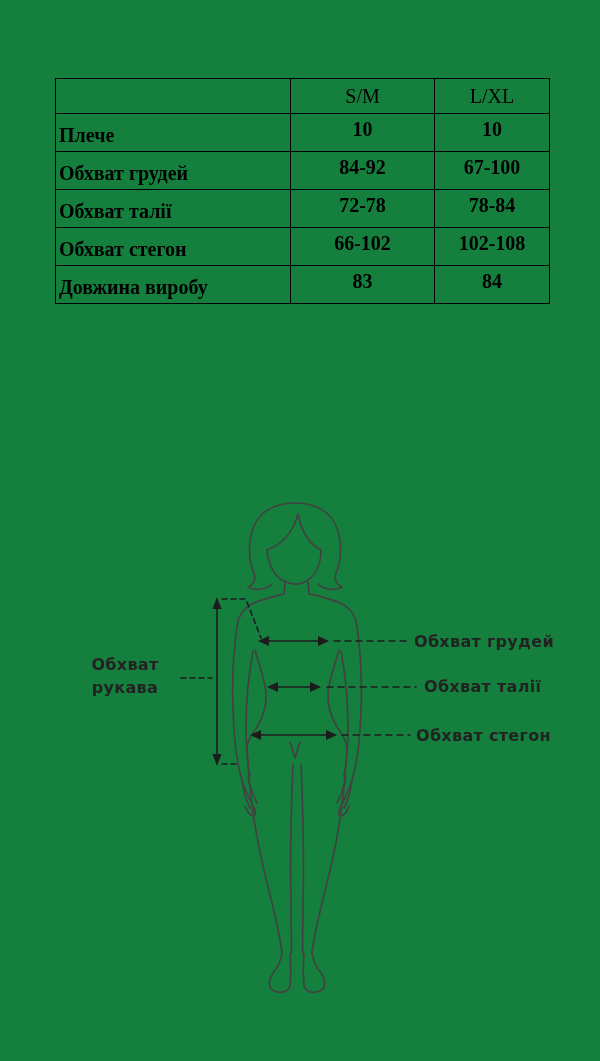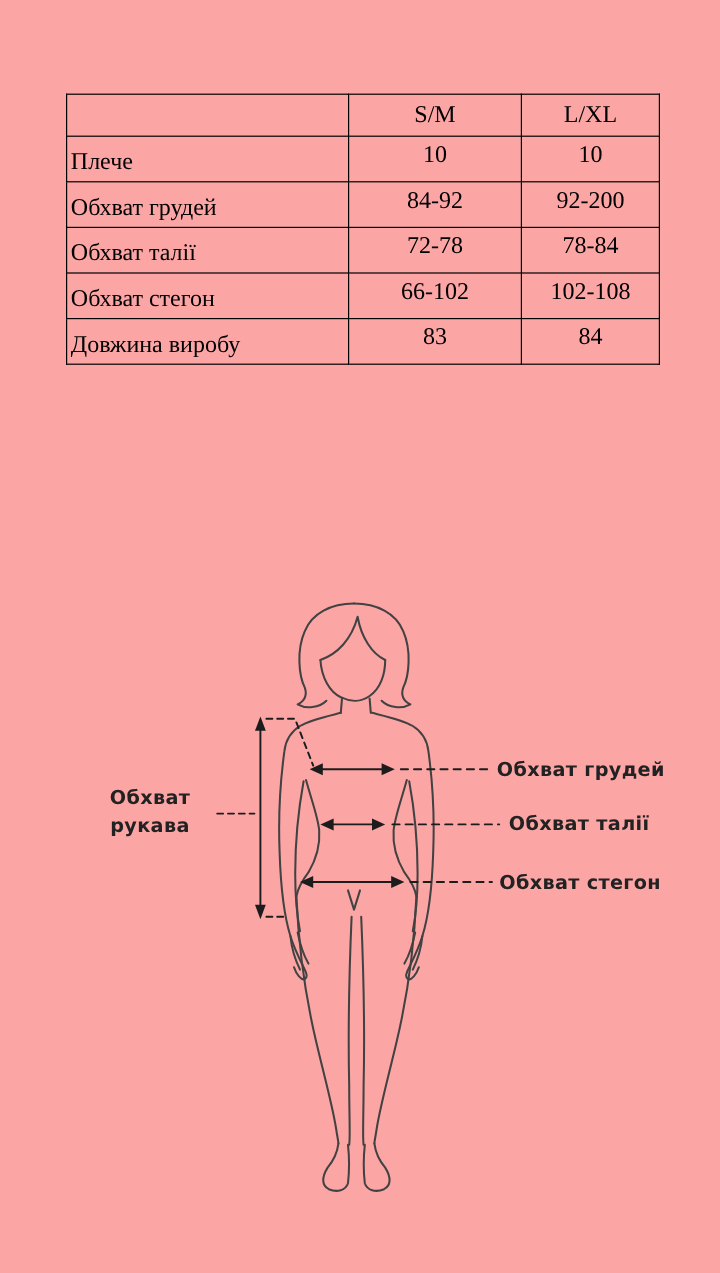--- a/index.html
+++ b/index.html
@@ -1,20 +1,20 @@
 <!DOCTYPE html>
 <html><head>
 <meta charset="utf-8">
 <style>
   html, body { margin: 0; padding: 0; background: #ffffff; }
   .page {
     position: relative;
     width: 600px;
     height: 1061px;
-    background: #fca5a5;
+    background: #15803d;
     overflow: hidden;
     font-family: "Liberation Serif", serif;
   }
 
   
   table.size-table {
     position: absolute;
     left: 55px;
     top: 78px;
     width: 494px;
@@ -31,21 +31,21 @@
   table.size-table td {
     border: 1.5px solid #000000;
     font-weight: normal;
     padding: 0;
   }
   table.size-table th {
     height: 34px;
     text-align: center;
     vertical-align: middle;
   }
-  table.size-table td { height: 33px; }
+  table.size-table td { height: 33px; font-weight: bold; }
   table.size-table td.lbl {
     text-align: left;
     vertical-align: bottom;
     padding: 0 2px 4px 3px;
   }
   table.size-table td.val {
     text-align: center;
     vertical-align: top;
     padding-top: 4px;
   }
@@ -94,21 +94,21 @@
     </thead>
     <tbody>
       <tr>
         <td class="lbl">Плече</td>
         <td class="val">10</td>
         <td class="val">10</td>
       </tr>
       <tr>
         <td class="lbl">Обхват грудей</td>
         <td class="val">84-92</td>
-        <td class="val">92-200</td>
+        <td class="val">67-100</td>
       </tr>
       <tr>
         <td class="lbl">Обхват талії</td>
         <td class="val">72-78</td>
         <td class="val">78-84</td>
       </tr>
       <tr>
         <td class="lbl">Обхват стегон</td>
         <td class="val">66-102</td>
         <td class="val">102-108</td>

